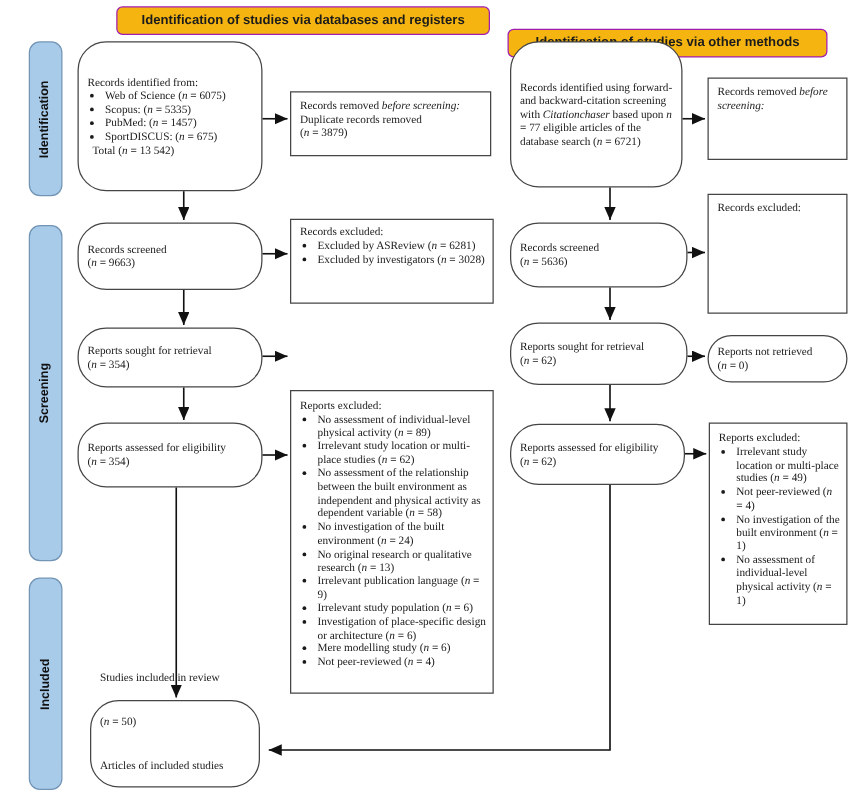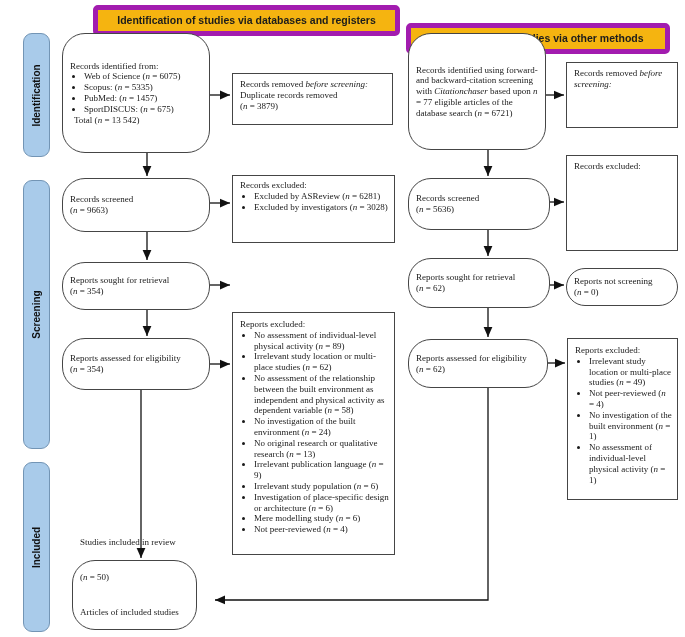--- a/index.html
+++ b/index.html
@@ -1,18 +1,18 @@
 <!DOCTYPE html>
 <html><head>
 <meta charset="utf-8">
 <style>
   html,body{margin:0;padding:0;background:#ffffff;}
   .canvas{position:relative;width:685px;height:637px;background:#ffffff;overflow:hidden;
           font-family:"Liberation Serif", serif;color:#1a1a1a;}
-  .hdr{position:absolute;background:#F5B410;border:5px solid #a21caf;border-radius:5px;
+  .hdr{position:absolute;background:#F5B410;border:1px solid #a21caf;border-radius:5px;
        display:flex;align-items:center;justify-content:center;
        font-family:"Liberation Sans", sans-serif;font-weight:bold;font-size:10.5px;color:#1c1c1c;
        text-align:center;line-height:1.05;}
   .side{position:absolute;background:#A9CBEA;border:1px solid #7395b5;border-radius:9px;
         display:flex;align-items:center;justify-content:center;}
   .side .rot{transform:rotate(-90deg);white-space:nowrap;
         font-family:"Liberation Sans", sans-serif;font-weight:bold;font-size:10px;color:#111;}
   .box{position:absolute;background:#ffffff;border:1px solid #454545;
        font-size:9px;line-height:1.2;padding:3px 5px 3px 7px;box-sizing:border-box;}
   .vc{display:flex;flex-direction:column;justify-content:center;border-radius:23px;}
@@ -62,21 +62,21 @@
   <div class="box vc" style="left:62px;top:262px;width:148px;height:48px;">
     <div>Reports sought for retrieval</div>
     <div>(<i>n</i> = 354)</div>
   </div>
 
   <div class="box vc" style="left:62px;top:338px;width:148px;height:52px;">
     <div>Reports assessed for eligibility</div>
     <div>(<i>n</i> = 354)</div>
   </div>
 
-  <div class="box vc" style="left:72px;top:560px;width:125px;height:70px;gap:24px;">
+  <div class="box vc" style="left:72px;top:560px;width:136px;height:70px;gap:24px;">
     <div>Studies included in review</div>
     <div>(<i>n</i> = 50)</div>
     <div>Articles of included studies</div>
     <div>(<i>n</i> = 84)</div>
   </div>
 
   <div class="box" style="left:232px;top:73px;width:161px;height:52px;padding-top:5px;">
     <div><span>Records removed </span><i><span>before screening:</span></i></div>
     <div>Duplicate records removed</div>
     <div>(<i>n</i> = 3879)</div>
@@ -128,21 +128,21 @@
 
   <div class="box" style="left:566px;top:62px;width:112px;height:66px;padding-top:5px;">
     <div><span>Records removed </span><i><span>before screening:</span></i></div>
   </div>
 
   <div class="box" style="left:566px;top:155px;width:112px;height:96px;padding-top:5px;">
     <div>Records excluded:</div>
   </div>
 
   <div class="box vc" style="left:566px;top:268px;width:112px;height:38px;">
-    <div>Reports not screening</div>
+    <div>Reports not retrieved</div>
     <div>(<i>n</i> = 0)</div>
   </div>
 
   <div class="box" style="left:567px;top:338px;width:111px;height:162px;padding-top:6px;">
     <div>Reports excluded:</div>
     <ul class="bl">
       <li>Irrelevant study location or multi-place studies (<i>n</i> = 49)</li>
       <li>Not peer-reviewed (<i>n</i> = 4)</li>
       <li>No investigation of the built environment (<i>n</i> = 1)</li>
       <li>No assessment of individual-level physical activity (<i>n</i> = 1)</li>

